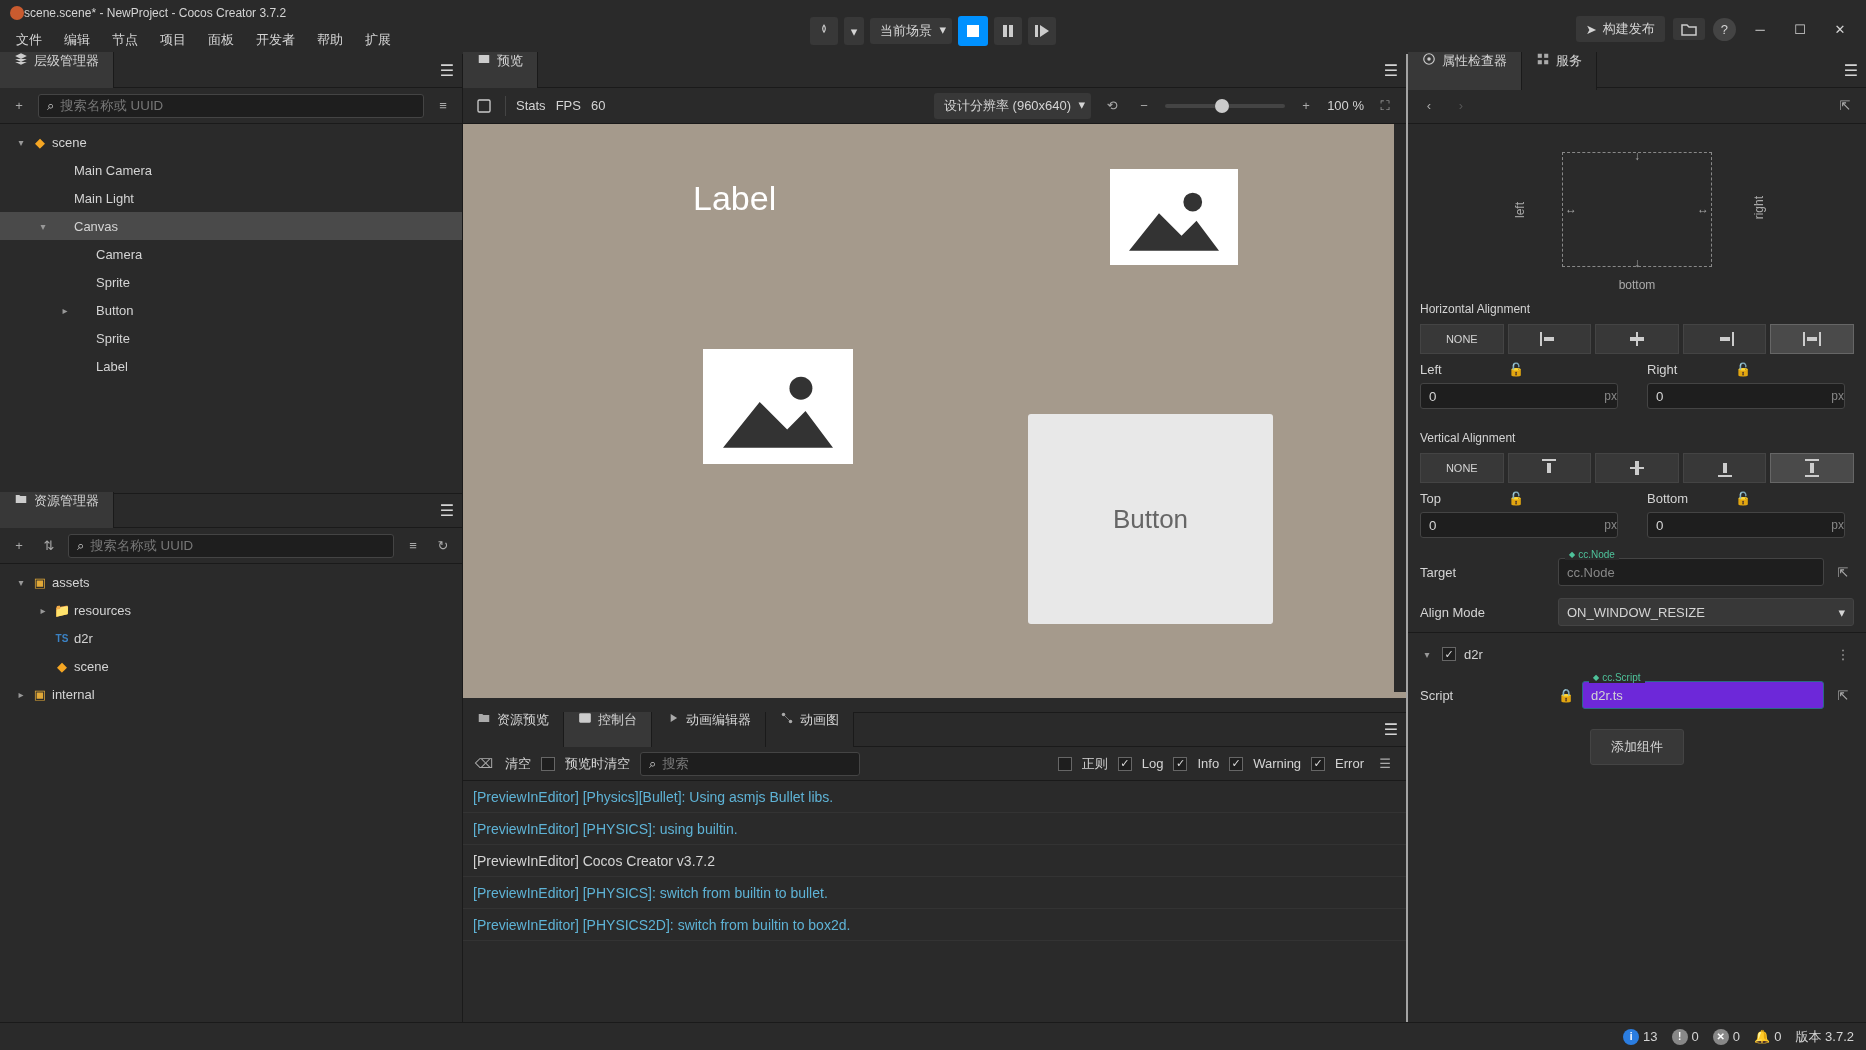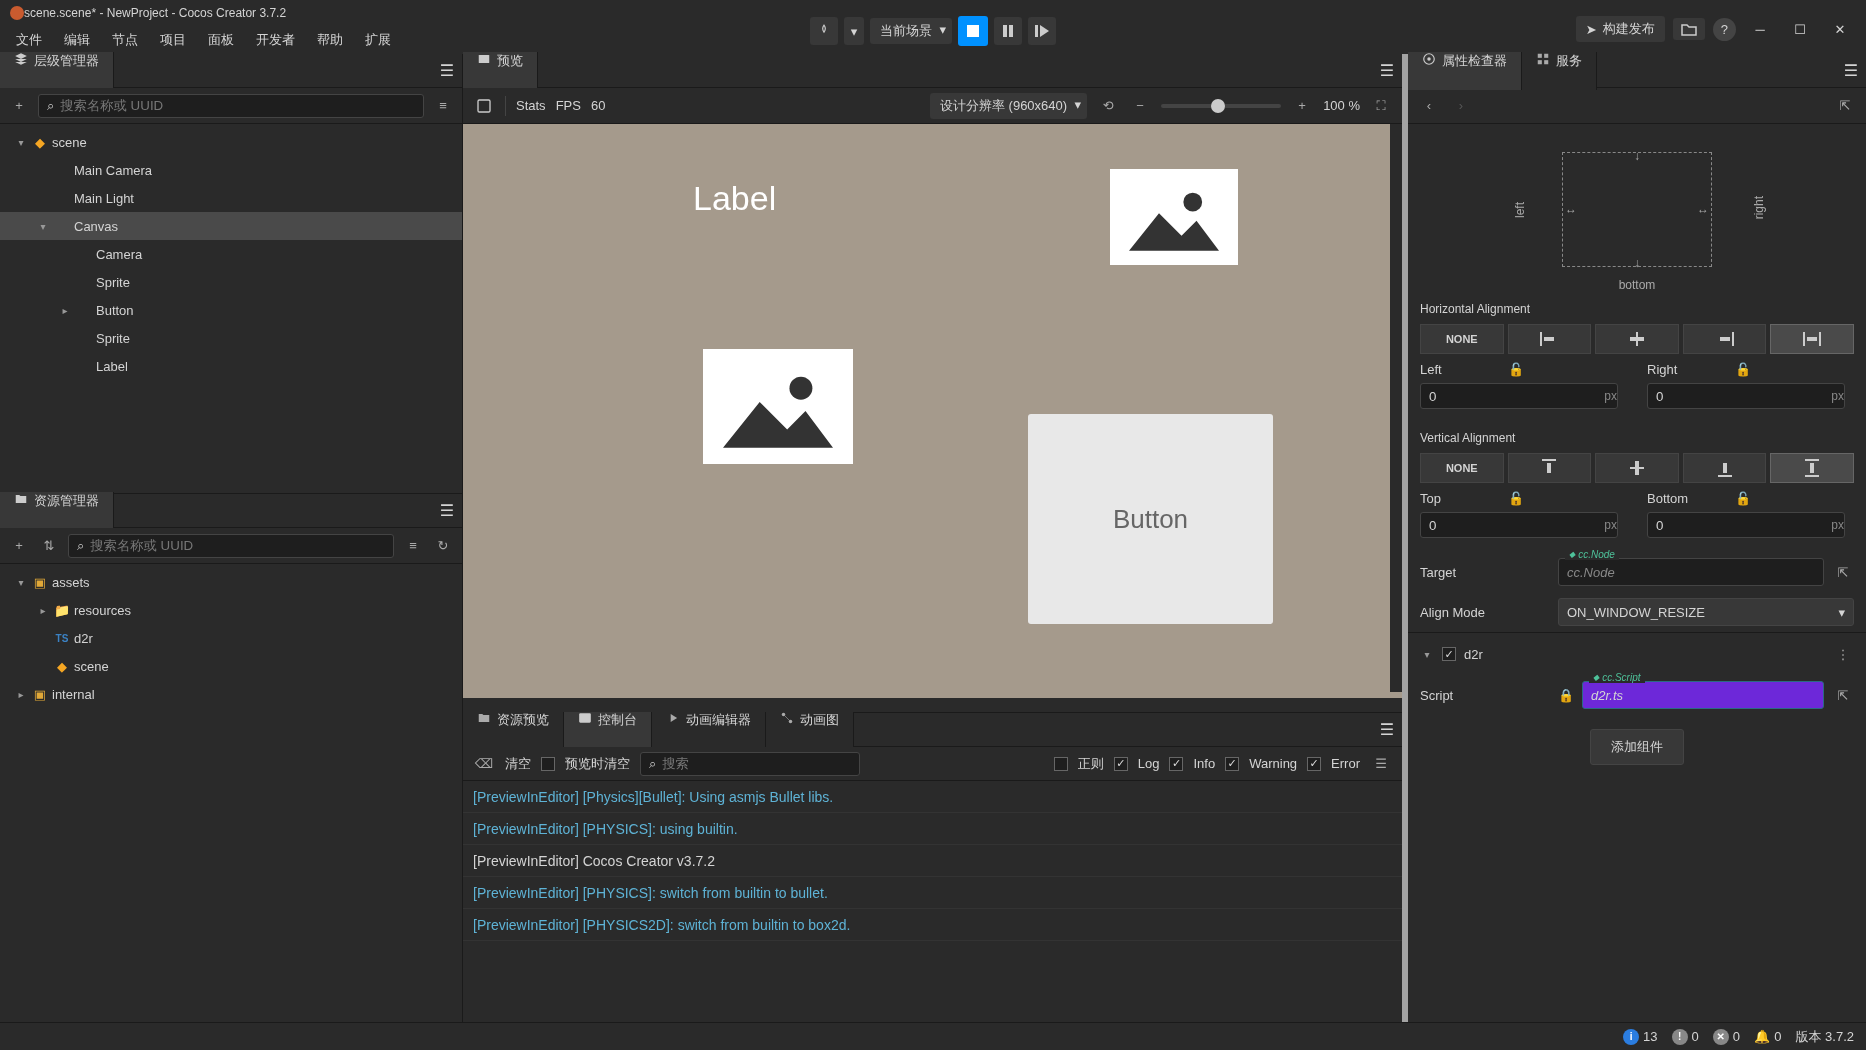--- a/index.html
+++ b/index.html
@@ -13,21 +13,21 @@
 .tt-btn { width: 28px; height: 28px; display: flex; align-items: center; justify-content: center; background: #383838; border-radius: 3px; cursor: pointer; }
 .tt-dropdown { background: #383838; padding: 4px 20px 4px 10px; border-radius: 3px; cursor: pointer; font-size: 13px; position: relative; }
 .tt-dropdown::after { content: "▾"; position: absolute; right: 6px; }
 .play-btn { background: #0091ff; width: 30px; height: 30px; display: flex; align-items: center; justify-content: center; border-radius: 3px; cursor: pointer; }
 .top-right { position: absolute; top: 16px; right: 10px; display: flex; align-items: center; gap: 8px; }
 .tr-btn { padding: 4px 10px; background: #383838; border-radius: 3px; cursor: pointer; display: flex; align-items: center; gap: 6px; }
 .win-btn { width: 32px; height: 24px; display: flex; align-items: center; justify-content: center; cursor: pointer; }
 
 .main-layout { display: flex; height: calc(1050px - 54px - 28px); }
 .left-col { width: 462px; display: flex; flex-direction: column; }
-.mid-col { width: 946px; display: flex; flex-direction: column; border-left: 1px solid #1a1a1a; border-right: 6px solid #a3a3a3; }
+.mid-col { width: 946px; display: flex; flex-direction: column; border-left: 1px solid #1a1a1a; border-right: 2px solid #a3a3a3; }
 .right-col { width: 458px; display: flex; flex-direction: column; }
 
 .panel-header { height: 34px; background: #2a2a2a; display: flex; align-items: center; border-bottom: 1px solid #1a1a1a; }
 .tab { height: 38px; padding: 0 14px; display: flex; align-items: flex-start; gap: 6px; background: #383838; border-right: 1px solid #1a1a1a; cursor: pointer; }
 .tab.inactive { background: #2a2a2a; }
 .tab .ico { width: 14px; height: 14px; }
 .hamburger { margin-left: auto; margin-right: 8px; cursor: pointer; font-size: 16px; }
 
 .toolbar { height: 36px; background: #2a2a2a; display: flex; align-items: center; gap: 8px; padding: 0 8px; border-bottom: 1px solid #1a1a1a; }
 .tb-btn { width: 22px; height: 22px; display: flex; align-items: center; justify-content: center; cursor: pointer; color: #aaa; }
@@ -70,34 +70,34 @@
 
 .inspector { flex: 1; overflow: auto; background: #2a2a2a; padding: 0; }
 .insp-toolbar { height: 36px; display: flex; align-items: center; gap: 10px; padding: 0 10px; border-bottom: 1px solid #1a1a1a; }
 .anchor-diagram { height: 170px; display: flex; align-items: center; justify-content: center; position: relative; }
 .anchor-box { width: 150px; height: 115px; border: 1px dashed #888; position: relative; }
 .anchor-box::before, .anchor-box::after { content: ""; position: absolute; background: #666; }
 .anchor-label { position: absolute; font-size: 12px; color: #aaa; }
 
 .prop-section { padding: 8px 12px; }
 .prop-label { font-size: 12px; color: #d4d4d4; margin-bottom: 8px; }
-.align-row { display: flex; gap: 4px; margin-bottom: 8px; font-weight: bold; }
+.align-row { display: flex; gap: 4px; margin-bottom: 8px; }
 .align-btn { flex: 1; height: 30px; background: #383838; border: 1px solid #444; display: flex; align-items: center; justify-content: center; cursor: pointer; font-size: 11px; }
 .align-btn.selected { background: #4a4a4a; border-color: #666; }
 .prop-row { display: flex; align-items: center; gap: 8px; margin-bottom: 6px; }
 .prop-name { width: 80px; font-size: 13px; }
 .lock-ico { width: 16px; color: #888; }
 .num-input { background: #1e1e1e; border: 1px solid #444; border-radius: 3px; height: 26px; padding: 0 8px; color: #d4d4d4; width: 80px; }
 .unit { color: #888; font-size: 12px; margin-left: -22px; margin-right: 10px; pointer-events: none; }
 .two-col { display: flex; gap: 20px; }
 .two-col > div { flex: 1; }
 
 .field-row { display: flex; align-items: center; padding: 6px 12px; gap: 8px; }
 .field-row .fname { width: 130px; }
-.ref-box { flex: 1; background: #1e1e1e; border: 1px solid #444; border-radius: 3px; height: 28px; display: flex; align-items: center; padding: 0 8px; position: relative; font-style: italic; }
+.ref-box { flex: 1; background: #1e1e1e; border: 1px solid #444; border-radius: 3px; height: 28px; display: flex; align-items: center; padding: 0 8px; position: relative; }
 .ref-pill { position: absolute; top: -10px; left: 6px; background: #2a2a2a; padding: 0 4px; font-size: 10px; color: #4ec29a; display: flex; align-items: center; gap: 3px; }
 .ref-pill::before { content: "◆"; font-size: 8px; }
 .ref-box.hl { background: #6d28d9; border-color: #2a6a84; }
 .select-box { flex: 1; background: #383838; border: 1px solid #444; border-radius: 3px; height: 28px; display: flex; align-items: center; padding: 0 8px; position: relative; cursor: pointer; }
 .select-box::after { content: "▾"; position: absolute; right: 8px; }
 
 .comp-header { display: flex; align-items: center; gap: 8px; padding: 10px 12px; border-top: 1px solid #1a1a1a; }
 .add-comp-btn { margin: 14px auto; padding: 8px 20px; background: #383838; border: 1px solid #444; border-radius: 3px; cursor: pointer; width: fit-content; }
 
 .status-bar { height: 28px; background: #2a2a2a; border-top: 1px solid #1a1a1a; display: flex; align-items: center; justify-content: flex-end; padding: 0 12px; gap: 14px; font-size: 13px; }

